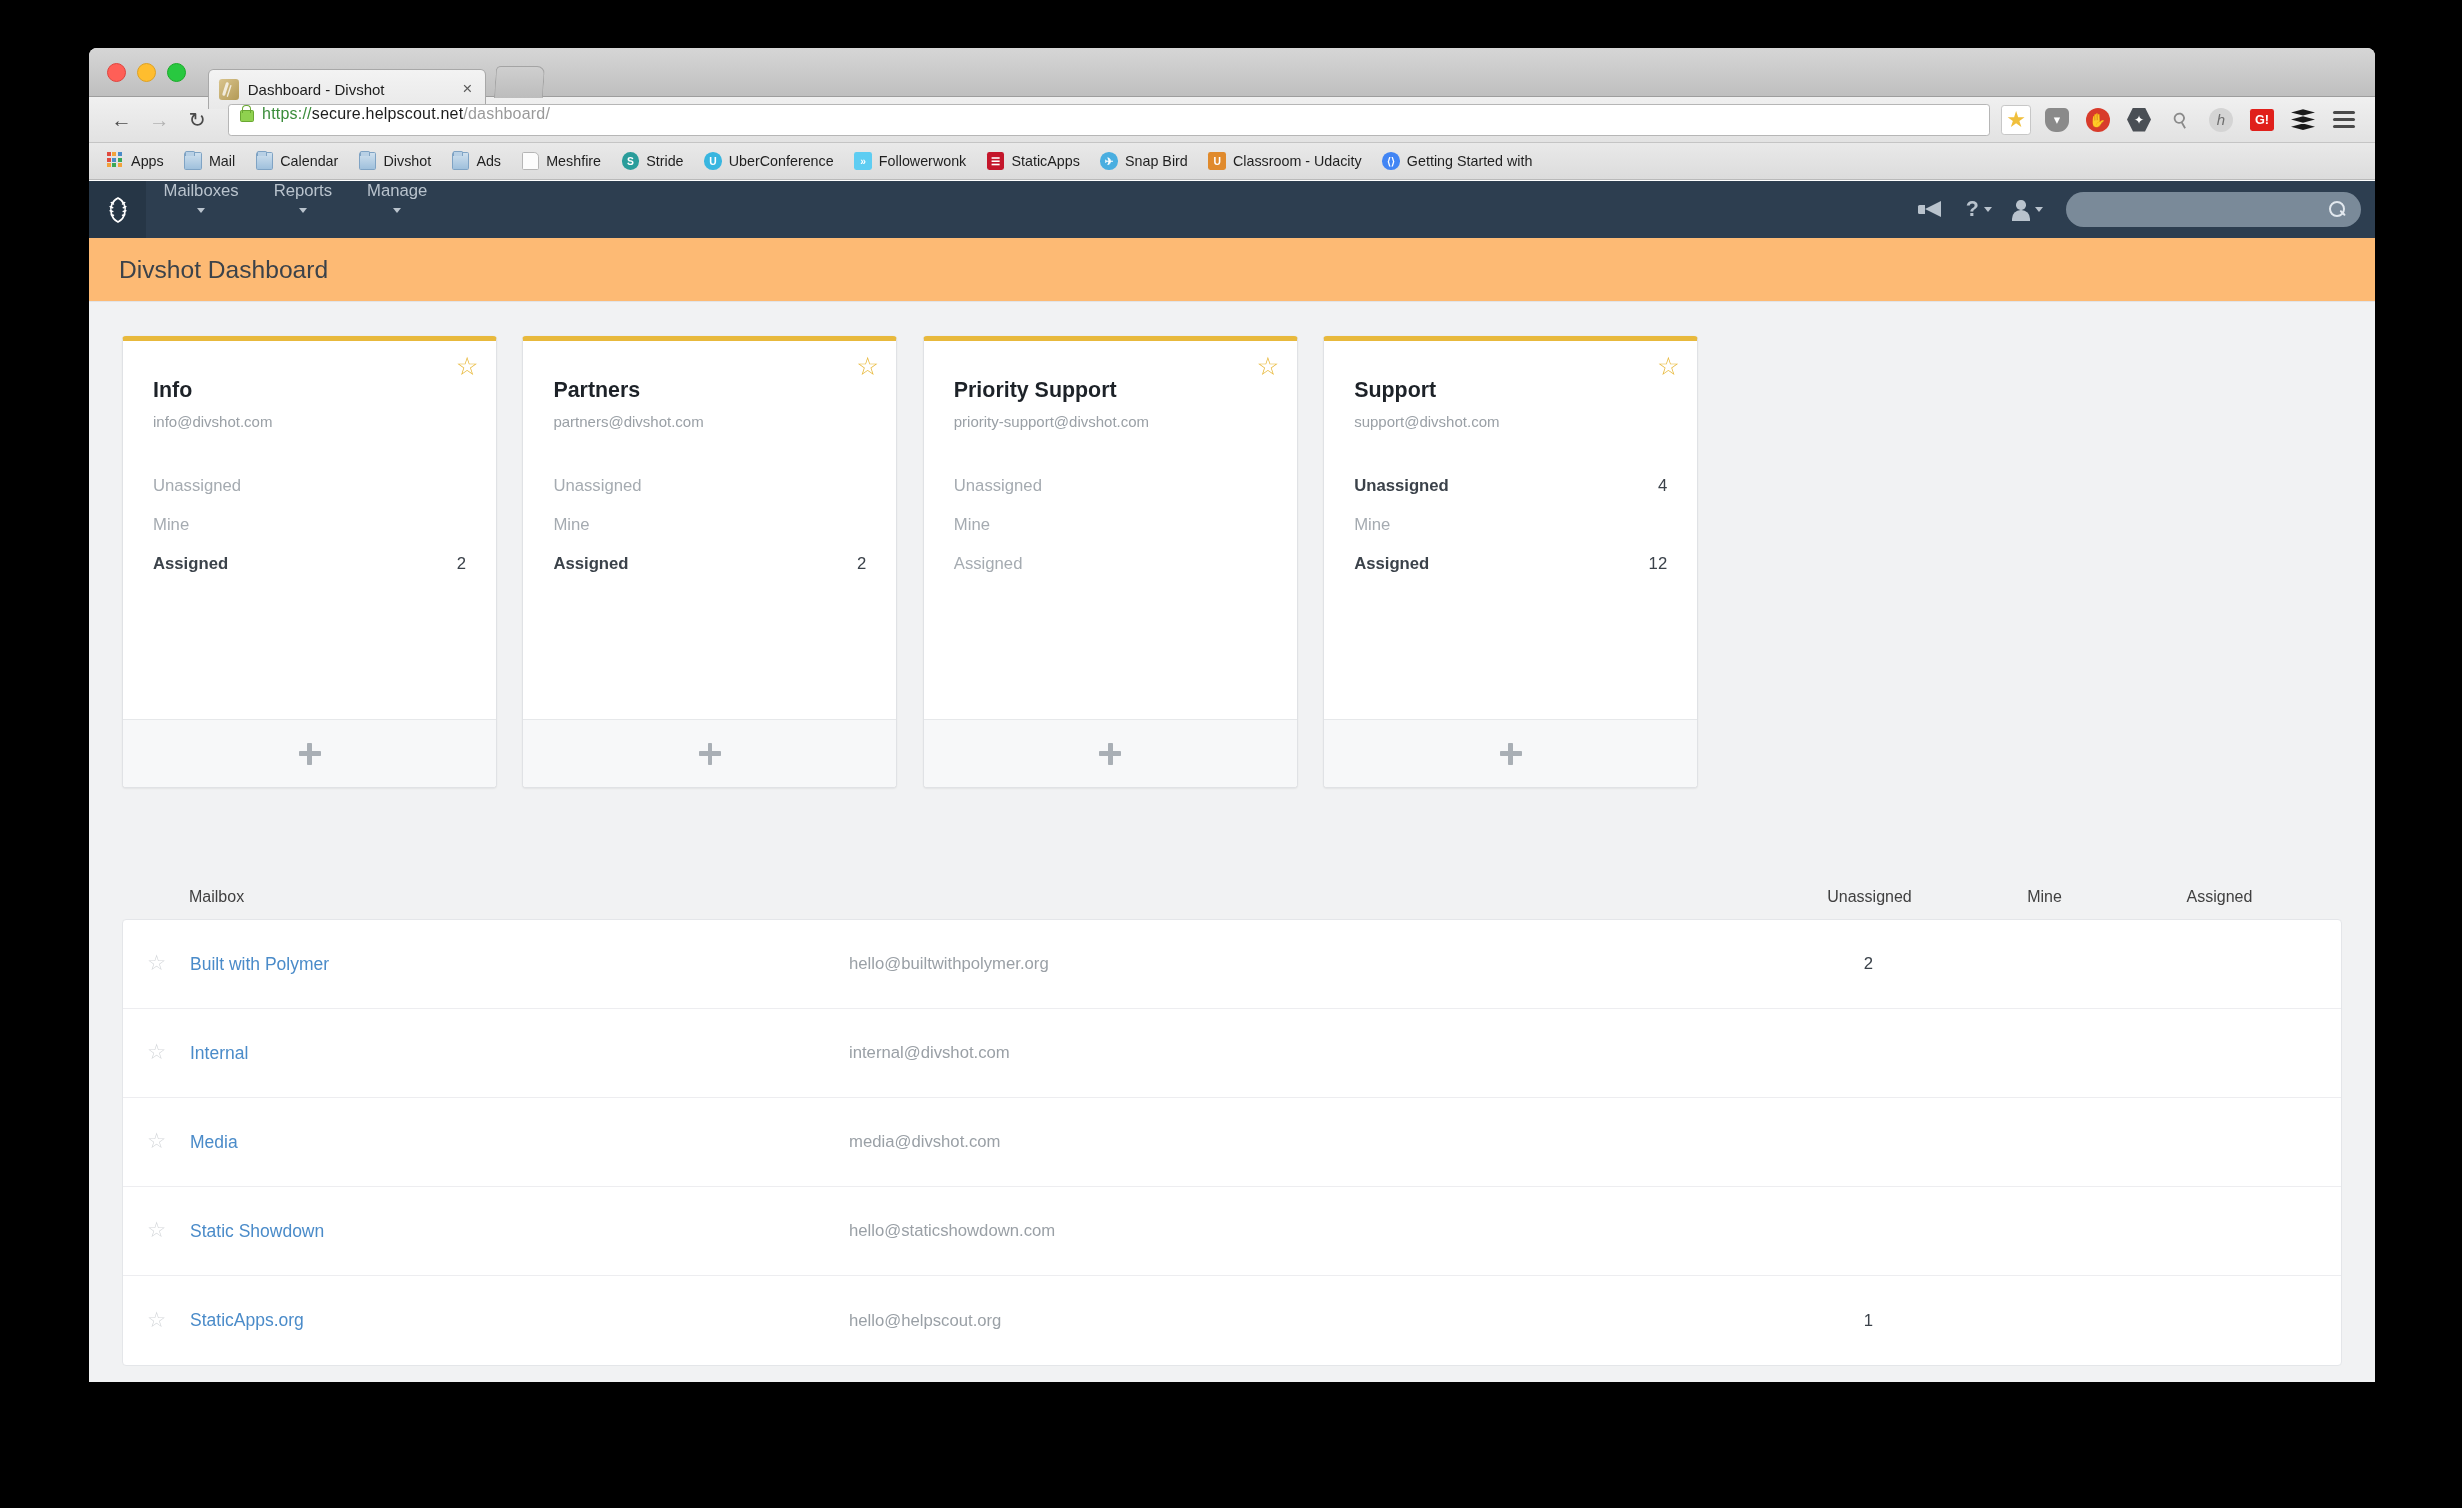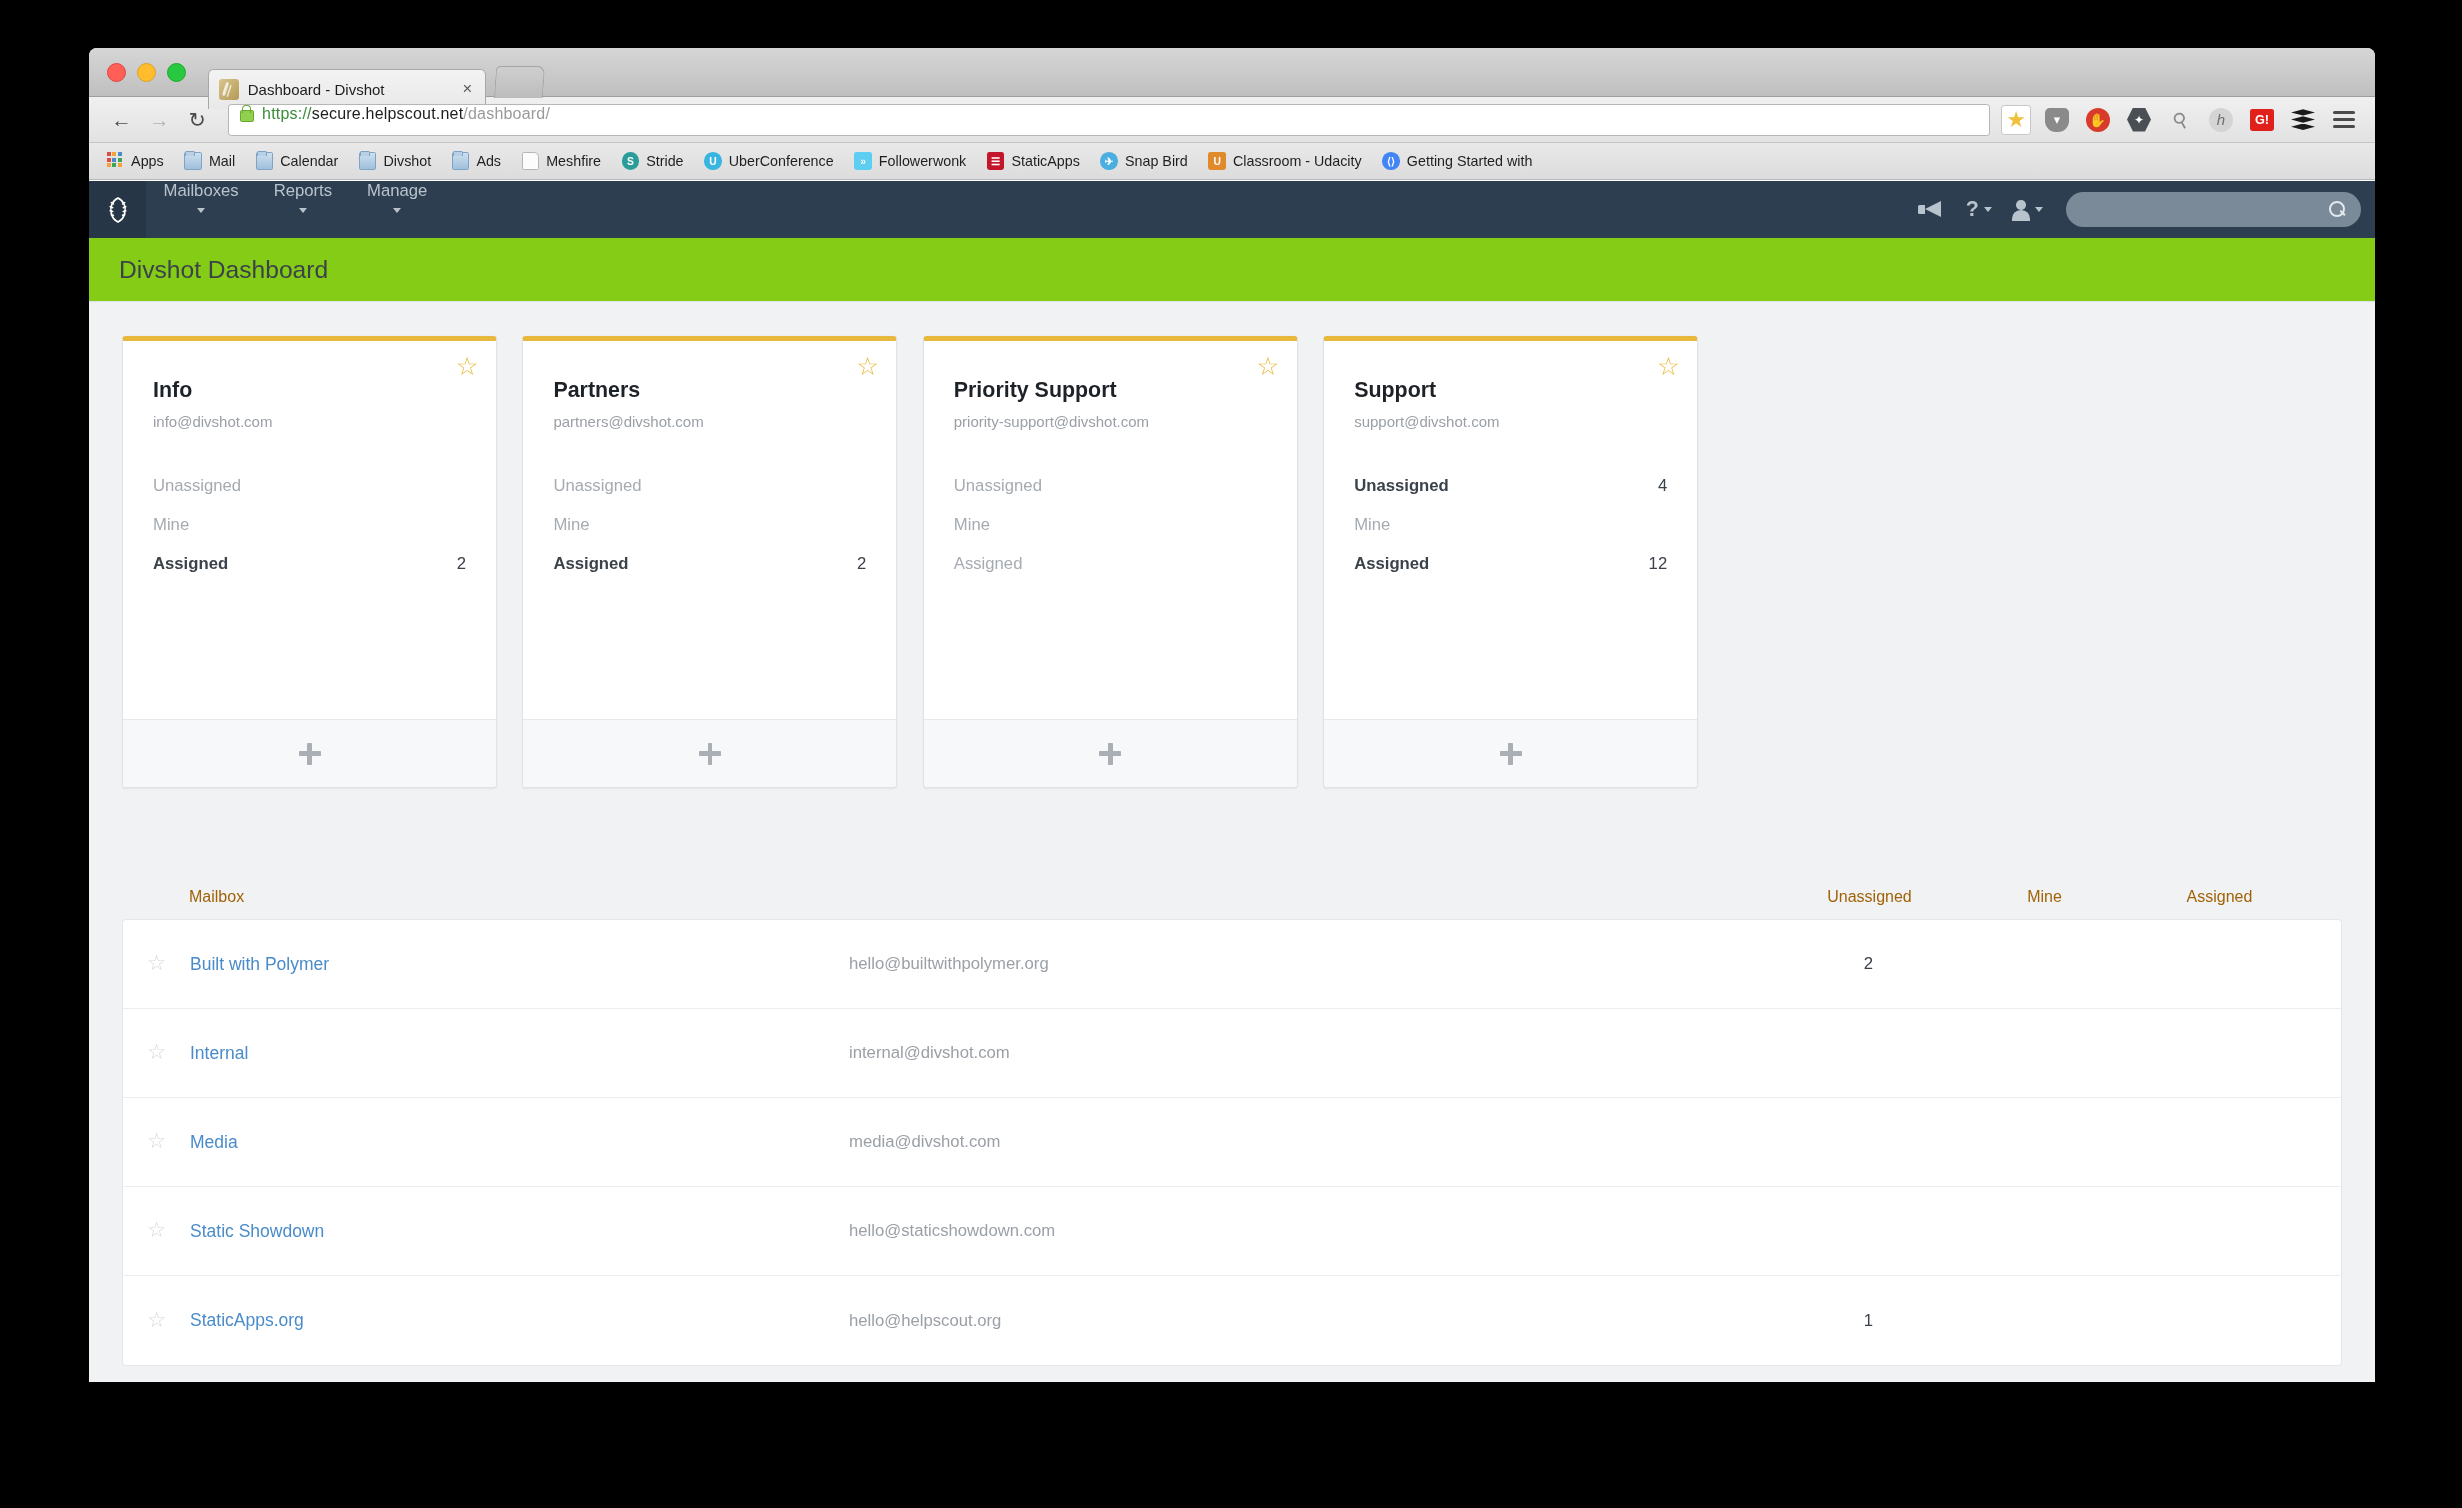--- a/index.html
+++ b/index.html
@@ -251,21 +251,21 @@
     content:""; position:absolute; left:0; top:0; width:12px; height:12px;
     border: 2.4px solid #e2e8ee; border-radius: 50%;
   }
   #search-icon-glyph::after {
     content:""; position:absolute; left:10.3px; top:11px; width:7.1px; height:2.4px;
     background:#e2e8ee; transform: rotate(45deg); border-radius: 1.6px;
   }
 
   
   #page-header {
-    height: 64px; background: #84cc16; border-bottom: 0.8px solid #e2e4e7;
+    height: 64px; background: #fdba74; border-bottom: 0.8px solid #e2e4e7;
     display: flex; align-items: center; padding-left: 30px;
   }
   #page-title { font-size: 24.6px; color: #3b424a; font-weight: normal; }
 
   
   #cards-row {
     display: flex; gap: 25.4px; padding: 34px 30px 0 33px;
   }
   .mailbox-card {
     width: 375px; background: #fff;
@@ -298,21 +298,21 @@
   .plus-glyph::before, .plus-glyph::after {
     content:""; position:absolute; background:#a9afb5; border-radius: 0.8px;
   }
   .plus-glyph::before { left: 0; top: 8.7px; width: 22px; height: 4.8px; }
   .plus-glyph::after  { left: 8.7px; top: 0; width: 4.8px; height: 22px; }
 
   
   #mailbox-table { margin: 87px 33px 0 33px; }
   .table-head {
     display: flex; align-items: center; height: 44px;
-    padding: 0 35px 0 24px; font-size: 16px; color: #a16207;
+    padding: 0 35px 0 24px; font-size: 16px; color: #404040;
   }
   .col-star { flex: 0 0 43px; }
   .col-name { flex: 0 0 659px; }
   .col-email { flex: 1; }
   .col-num { flex: 0 0 175px; text-align: center; }
   .table-rows { background: #fff; border-radius: 4px; overflow: hidden;
                 border: 0.8px solid #e4e6e9; }
   .table-row {
     display: flex; align-items: center; height: 89px;
     padding: 0 35px 0 24px; border-bottom: 0.8px solid #ededf0;

